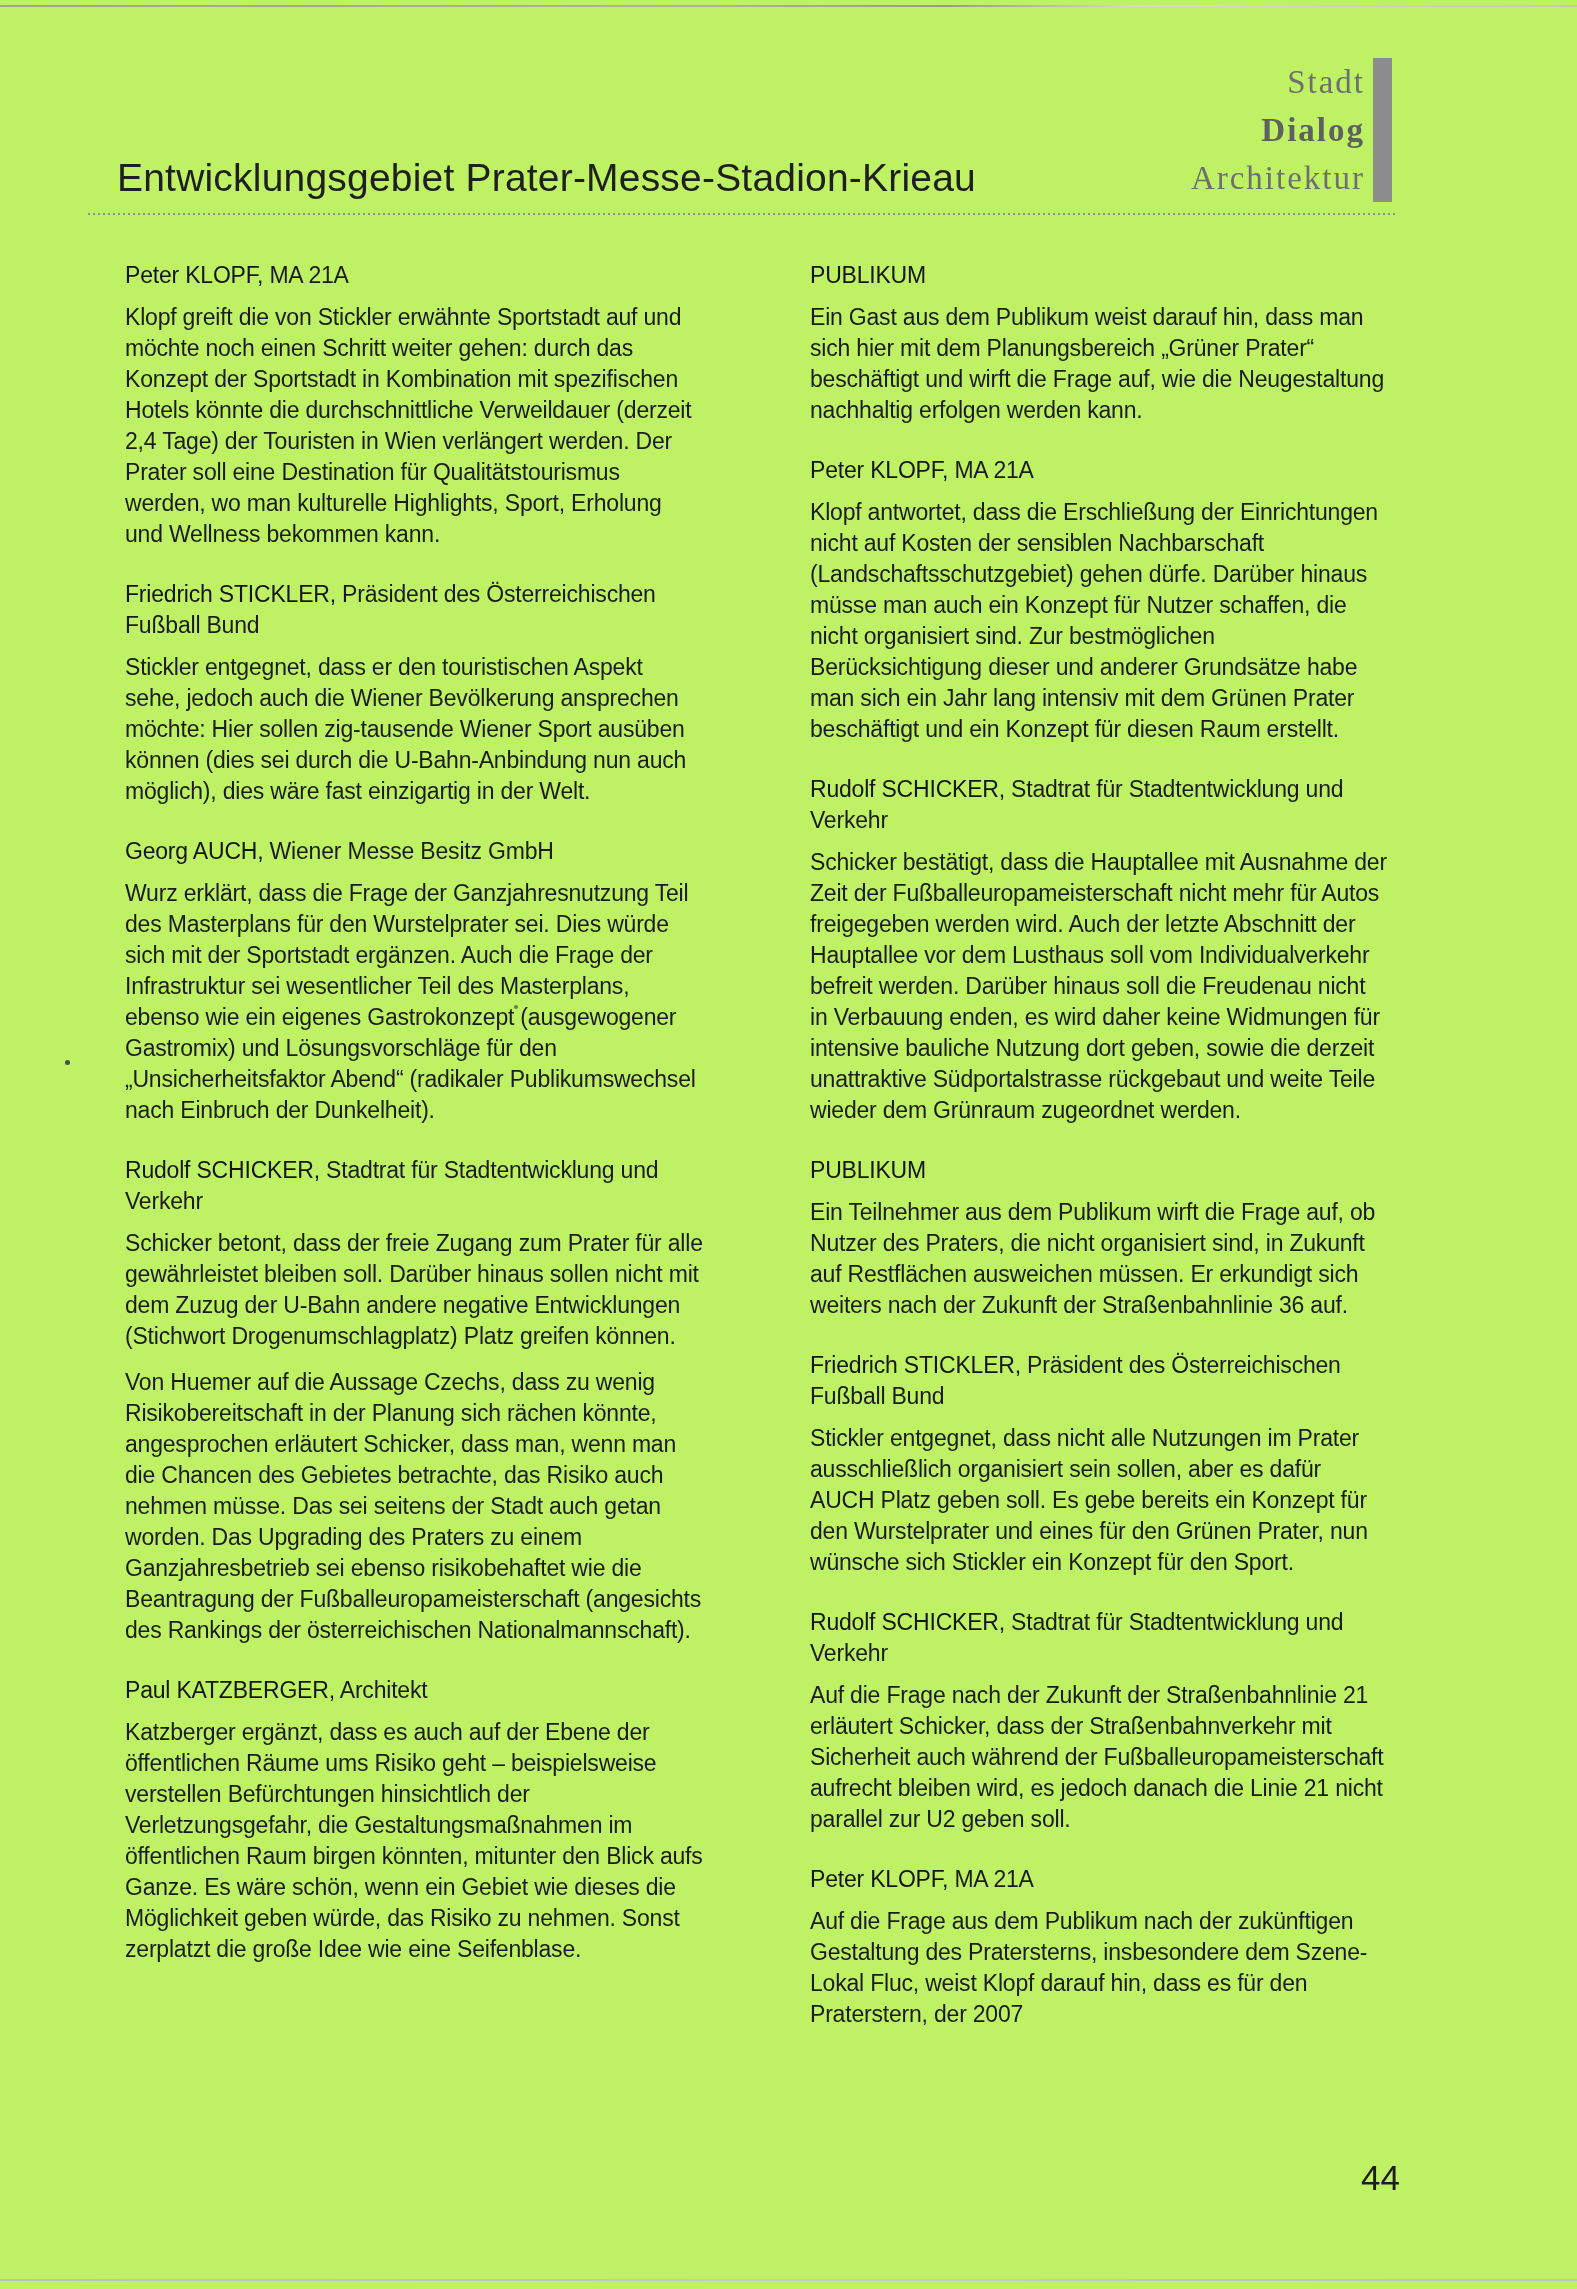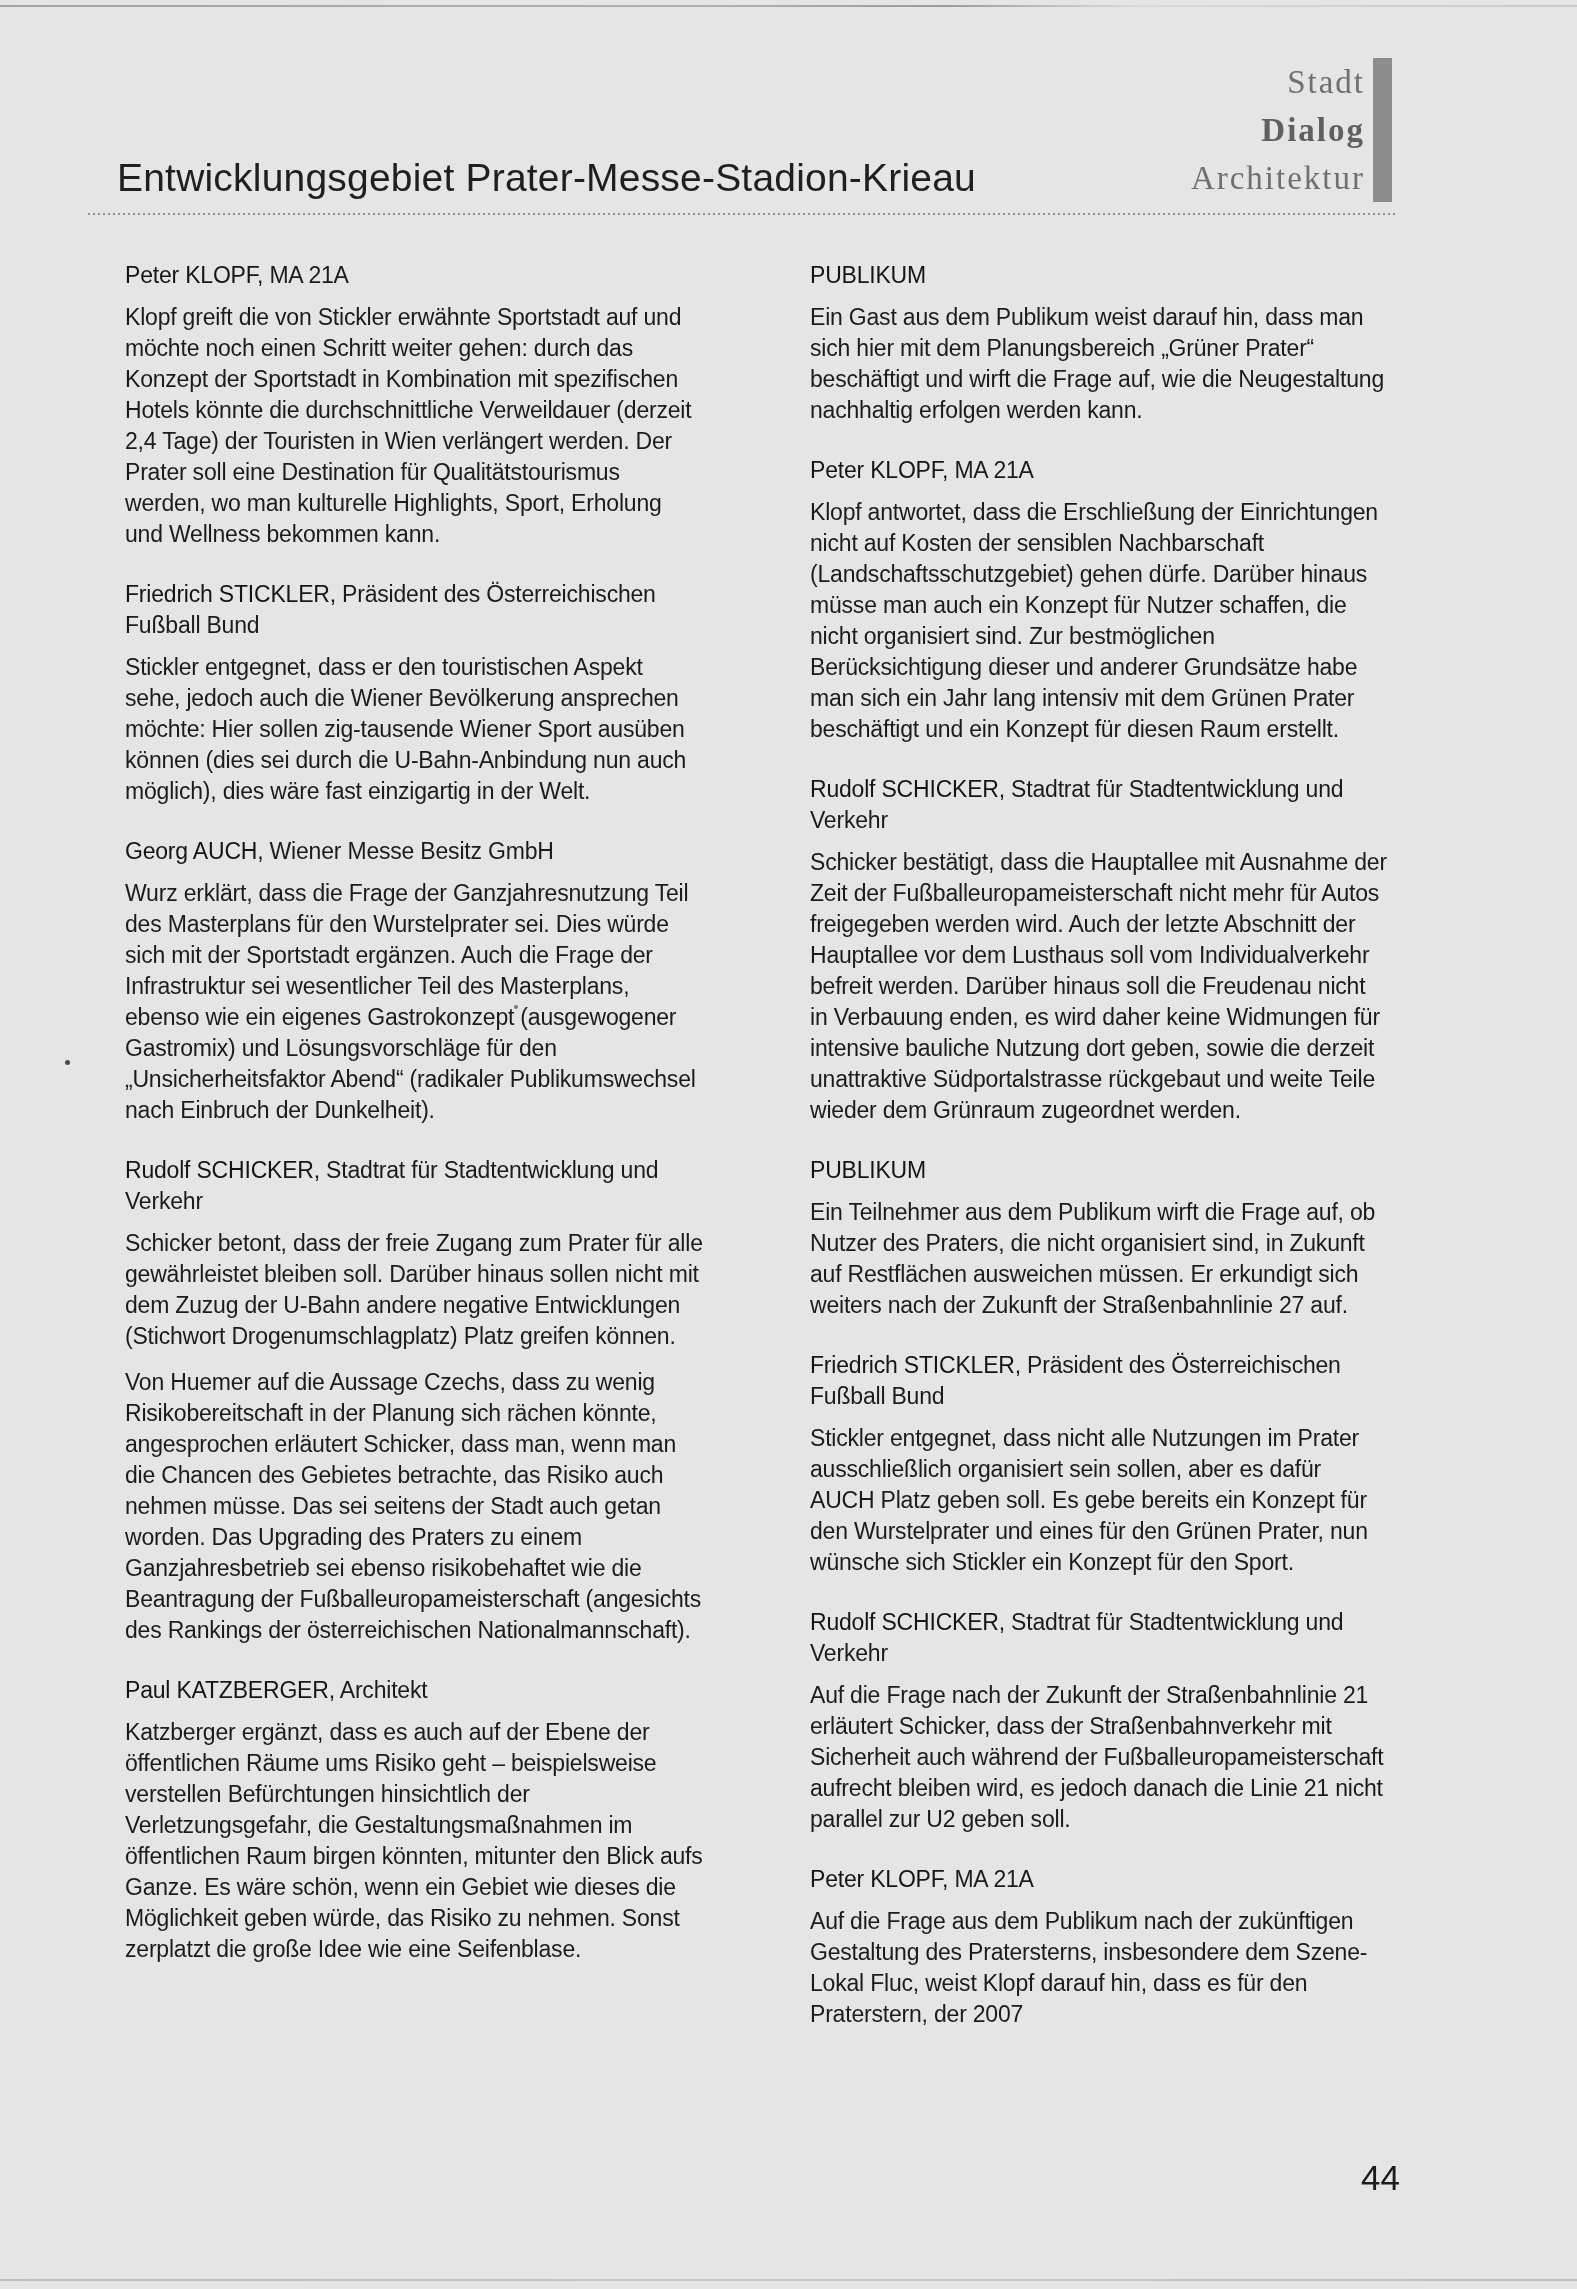--- a/index.html
+++ b/index.html
@@ -4,21 +4,21 @@
 <style>
   html, body {
     margin: 0;
     padding: 0;
     background: #ffffff;
   }
   .page {
     position: relative;
     width: 1577px;
     height: 2289px;
-    background: #e5e5e5;
+    background: #bef264;
     overflow: hidden;
     font-family: "Liberation Sans", sans-serif;
     color: #1b1b1b;
   }
   .top-scan-line {
     position: absolute;
     top: 5px; left: 0;
     width: 100%; height: 2px;
     background: linear-gradient(90deg, #989898 0%, #a8a8a8 45%, #8f8f8f 60%, #d8d8d8 72%, #c4c4c4 100%);
     opacity: 0.85;
@@ -148,21 +148,21 @@
       <section class="speaker-section">
     <p class="speaker-heading"><strong class="speaker-name">Peter KLOPF,</strong><span class="speaker-role"> MA 21A</span></p>
   <p class="body-para">Klopf antwortet, dass die Erschließung der Einrichtungen nicht auf Kosten der sensiblen Nachbarschaft (Landschaftsschutzgebiet) gehen dürfe. Darüber hinaus müsse man auch ein Konzept für Nutzer schaffen, die nicht organisiert sind. Zur bestmöglichen Berücksichtigung dieser und anderer Grundsätze habe man sich ein Jahr lang intensiv mit dem Grünen Prater beschäftigt und ein Konzept für diesen Raum erstellt.</p>
       </section>
       <section class="speaker-section">
     <p class="speaker-heading"><strong class="speaker-name">Rudolf SCHICKER,</strong><span class="speaker-role"> Stadtrat für Stadtentwicklung und Verkehr</span></p>
   <p class="body-para">Schicker bestätigt, dass die Hauptallee mit Ausnahme der Zeit der Fußballeuropameisterschaft nicht mehr für Autos freigegeben werden wird. Auch der letzte Abschnitt der Hauptallee vor dem Lusthaus soll vom Individualverkehr befreit werden. Darüber hinaus soll die Freudenau nicht in Verbauung enden, es wird daher keine Widmungen für intensive bauliche Nutzung dort geben, sowie die derzeit unattraktive Südportalstrasse rückgebaut und weite Teile wieder dem Grünraum zugeordnet werden.</p>
       </section>
       <section class="speaker-section">
     <p class="speaker-heading"><strong class="speaker-name">PUBLIKUM</strong><span class="speaker-role"></span></p>
-  <p class="body-para">Ein Teilnehmer aus dem Publikum wirft die Frage auf, ob Nutzer des Praters, die nicht organisiert sind, in Zukunft auf Restflächen ausweichen müssen. Er erkundigt sich weiters nach der Zukunft der Straßenbahnlinie 27 auf.</p>
+  <p class="body-para">Ein Teilnehmer aus dem Publikum wirft die Frage auf, ob Nutzer des Praters, die nicht organisiert sind, in Zukunft auf Restflächen ausweichen müssen. Er erkundigt sich weiters nach der Zukunft der Straßenbahnlinie 36 auf.</p>
       </section>
       <section class="speaker-section">
     <p class="speaker-heading"><strong class="speaker-name">Friedrich STICKLER,</strong><span class="speaker-role"> Präsident des Österreichischen Fußball Bund</span></p>
   <p class="body-para">Stickler entgegnet, dass nicht alle Nutzungen im Prater ausschließlich organisiert sein sollen, aber es dafür AUCH Platz geben soll. Es gebe bereits ein Konzept für den Wurstelprater und eines für den Grünen Prater, nun wünsche sich Stickler ein Konzept für den Sport.</p>
       </section>
       <section class="speaker-section">
     <p class="speaker-heading"><strong class="speaker-name">Rudolf SCHICKER,</strong><span class="speaker-role"> Stadtrat für Stadtentwicklung und Verkehr</span></p>
   <p class="body-para">Auf die Frage nach der Zukunft der Straßenbahnlinie 21 erläutert Schicker, dass der Straßenbahnverkehr mit Sicherheit auch während der Fußballeuropameisterschaft aufrecht bleiben wird, es jedoch danach die Linie 21 nicht parallel zur U2 geben soll.</p>
       </section>
       <section class="speaker-section">

